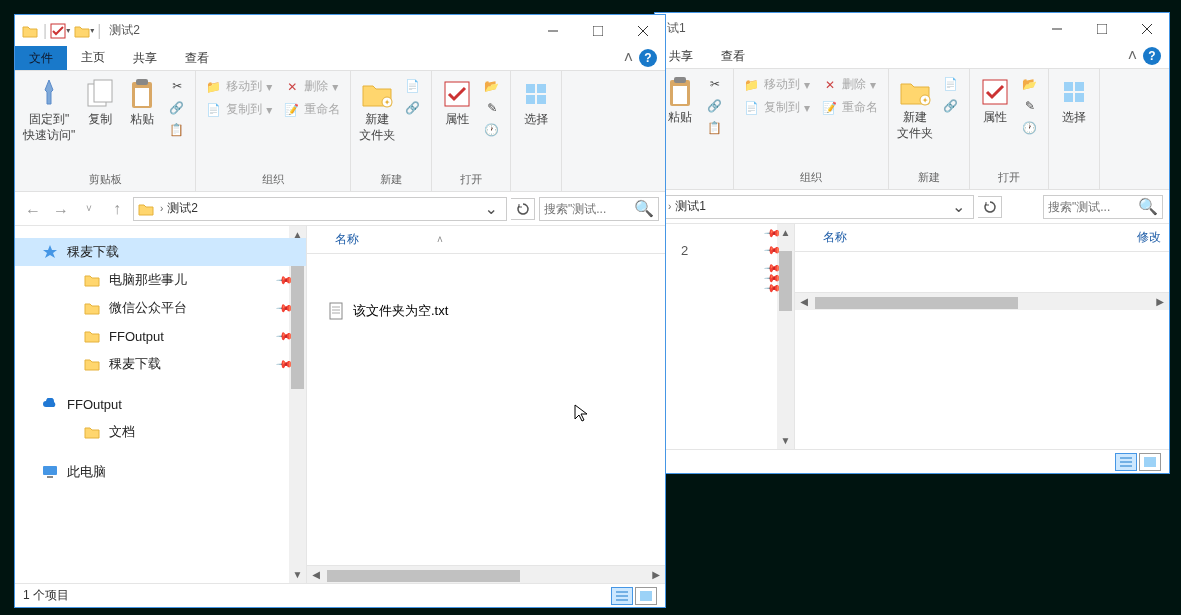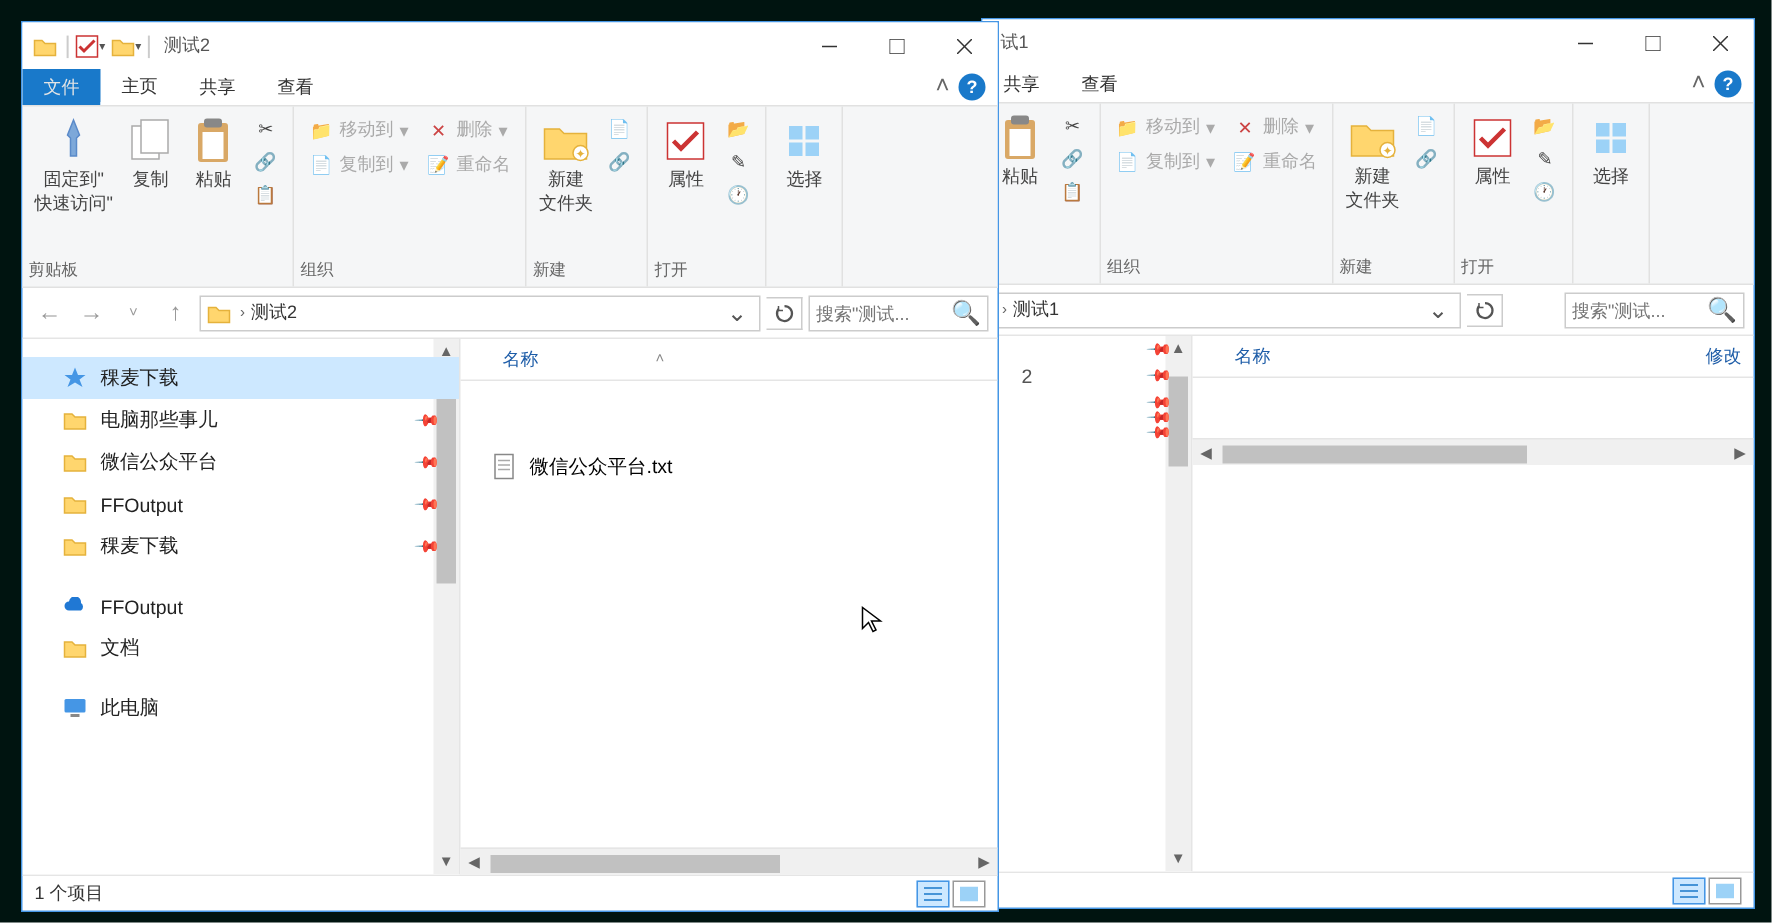--- a/index.html
+++ b/index.html
@@ -1,41 +1,41 @@
 <!DOCTYPE html>
 <html><head>
   <meta charset="utf-8">
   <style>
     * { margin: 0; padding: 0; box-sizing: border-box; font-family: "Microsoft YaHei", "Segoe UI", sans-serif; }
     body { background: #001410; width: 1181px; height: 615px; overflow: hidden; position: relative; }
     
     .window { position: absolute; background: #fff; border: 1px solid #4596e5; display: flex; flex-direction: column; }
     .window.left { left: 14px; top: 14px; width: 652px; height: 594px; z-index: 2; }
-    .window.right { left: 654px; top: 12px; width: 516px; height: 594px; z-index: 1; }
+    .window.right { left: 654px; top: 12px; width: 516px; height: 462px; z-index: 1; }
     
     .titlebar { height: 31px; background: #fff; display: flex; align-items: center; padding: 0 0 0 4px; }
     .titlebar-icons { display: flex; align-items: center; gap: 2px; }
     .qat-icon { width: 22px; height: 22px; display: flex; align-items: center; justify-content: center; }
     .folder-small { width: 16px; height: 14px; }
     .title-text { font-size: 12px; color: #555; margin-left: 8px; }
     .win-controls { margin-left: auto; display: flex; }
     .win-btn { width: 45px; height: 30px; display: flex; align-items: center; justify-content: center; color: #555; }
     .win-btn svg { stroke: #333; }
     
     .ribbon-tabs { height: 24px; display: flex; align-items: stretch; background: #fff; position: relative; }
     .ribbon-tab { padding: 0 14px; font-size: 12px; display: flex; align-items: center; color: #333; }
-    .ribbon-tab.file { background: #1979ca; color: #e5e5e5; }
+    .ribbon-tab.file { background: #1979ca; color: #0f172a; }
     .ribbon-tab.active { border-bottom: 2px solid #fff; position: relative; z-index: 2; }
     .ribbon-help { margin-left: auto; display: flex; align-items: center; padding-right: 8px; gap: 6px; }
     .help-circle { width: 18px; height: 18px; border-radius: 50%; background: #1979ca; color: #fff; font-size: 12px; display: flex; align-items: center; justify-content: center; font-weight: bold; }
     
     .ribbon { height: 122px; background: #f5f6f7; border-top: 1px solid #e1e1e1; border-bottom: 1px solid #e1e1e1; display: flex; }
     .ribbon-group { border-right: 1px solid #e1e1e1; display: flex; flex-direction: column; padding: 3px 4px 0 4px; }
     .ribbon-group-content { flex: 1; display: flex; align-items: flex-start; }
-    .ribbon-group-label { font-size: 11px; color: #666; padding: 2px 0 4px 0; }
+    .ribbon-group-label { font-size: 11px; color: #666; text-align: center; padding: 2px 0 4px 0; }
     .rb-big { display: flex; flex-direction: column; align-items: center; padding: 2px 4px; font-size: 12px; color: #444; text-align: center; line-height: 1.3; min-width: 42px; }
     .rb-big .ico { height: 36px; display: flex; align-items: center; justify-content: center; }
     .rb-small-col { display: flex; flex-direction: column; gap: 2px; padding: 2px 2px; }
     .rb-small { display: flex; align-items: center; gap: 4px; font-size: 12px; color: #444; padding: 2px 4px; white-space: nowrap; }
     .rb-small.disabled { color: #aaa; }
     .rb-small .ico { width: 16px; height: 16px; display: flex; align-items: center; justify-content: center; }
     
     .addressbar-row { height: 34px; display: flex; align-items: center; padding: 4px 6px; gap: 4px; border-bottom: 1px solid #e5e5e5; }
     .nav-arrow { width: 24px; height: 24px; display: flex; align-items: center; justify-content: center; color: #999; }
     .address-box { flex: 1; height: 24px; border: 1px solid #ccc; display: flex; align-items: center; padding: 0 4px; background: #fff; }
@@ -44,21 +44,21 @@
     .crumb-sep { color: #666; font-size: 10px; padding: 0 2px; }
     .address-dd { margin-left: auto; padding: 0 4px; color: #555; }
     .refresh-btn { width: 24px; height: 22px; border: 1px solid #ccc; border-left: none; display: flex; align-items: center; justify-content: center; }
     .search-box { width: 120px; height: 24px; border: 1px solid #ccc; display: flex; align-items: center; padding: 0 4px; }
     .search-box input { border: none; outline: none; font-size: 12px; color: #888; width: 90px; background: transparent; }
     
     .content-area { flex: 1; display: flex; overflow: hidden; }
     .nav-pane { width: 292px; background: #fff; border-right: 1px solid #e5e5e5; overflow-y: auto; position: relative; padding-top: 4px; }
     .nav-pane.right-nav { width: 140px; }
     .nav-item { display: flex; align-items: center; padding: 5px 8px 5px 26px; font-size: 13px; color: #222; position: relative; }
-    .nav-item.lvl2 { padding-left: 26px; }
+    .nav-item.lvl2 { padding-left: 68px; }
     .nav-item.selected { background: #cde8ff; }
     .nav-item .nico { width: 18px; height: 18px; margin-right: 8px; display: flex; align-items: center; justify-content: center; }
     .pin-icon { position: absolute; right: 14px; color: #999; transform: rotate(45deg); font-size: 11px; }
     
     .file-pane { flex: 1; display: flex; flex-direction: column; position: relative; gap: 40px; }
     .col-headers { height: 28px; display: flex; align-items: center; border-bottom: 1px solid #e5e5e5; padding-left: 20px; }
     .col-header { font-size: 12px; color: #1e5da8; padding: 0 8px; }
     .col-sort { margin-left: 70px; color: #888; font-size: 10px; }
     .file-list { flex: 1; padding: 4px 0; }
     .file-item { display: flex; align-items: center; padding: 4px 8px 4px 20px; font-size: 13px; }
@@ -594,21 +594,21 @@
       <div class="file-list">
         <div class="file-item">
           <span class="fico">
               <svg width="14" height="18">
                 <rect x="1" y="1" width="12" height="16" fill="#fff" stroke="#888"></rect>
                 <line x1="3" y1="5" x2="11" y2="5" stroke="#aaa"></line>
                 <line x1="3" y1="8" x2="11" y2="8" stroke="#aaa"></line>
                 <line x1="3" y1="11" x2="11" y2="11" stroke="#aaa"></line>
               </svg>
             </span>
-          <span>微信公众平台.txt</span>
+          <span>该文件夹为空.txt</span>
         </div>
       </div>
       <div class="hscroll">
         <div class="arr">◀</div>
         <div class="track">
             <div style="width:60%;height:12px;background:#c1c1c1;margin:2px 0 0 2px"></div>
           </div>
         <div class="arr">▶</div>
       </div>
     </div>

